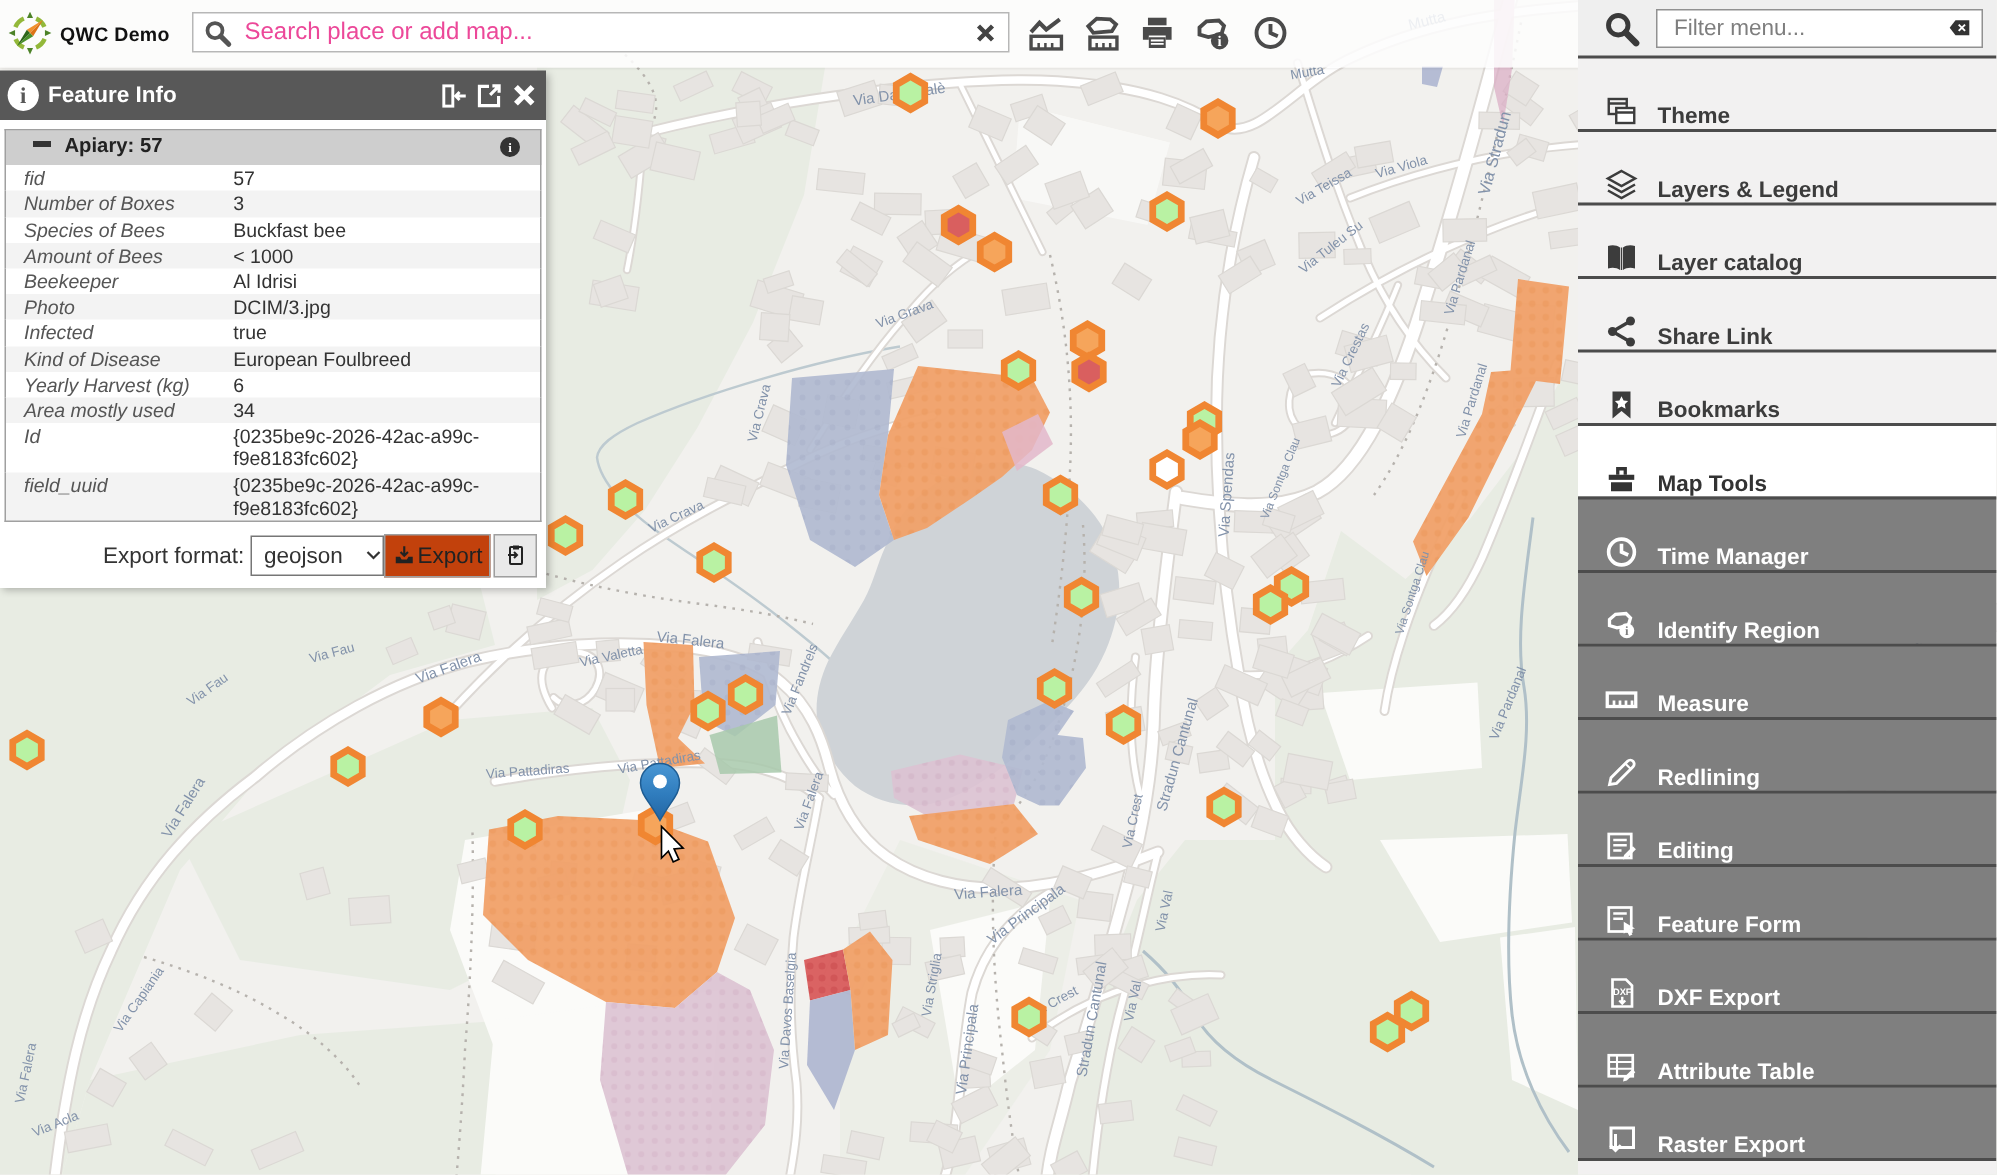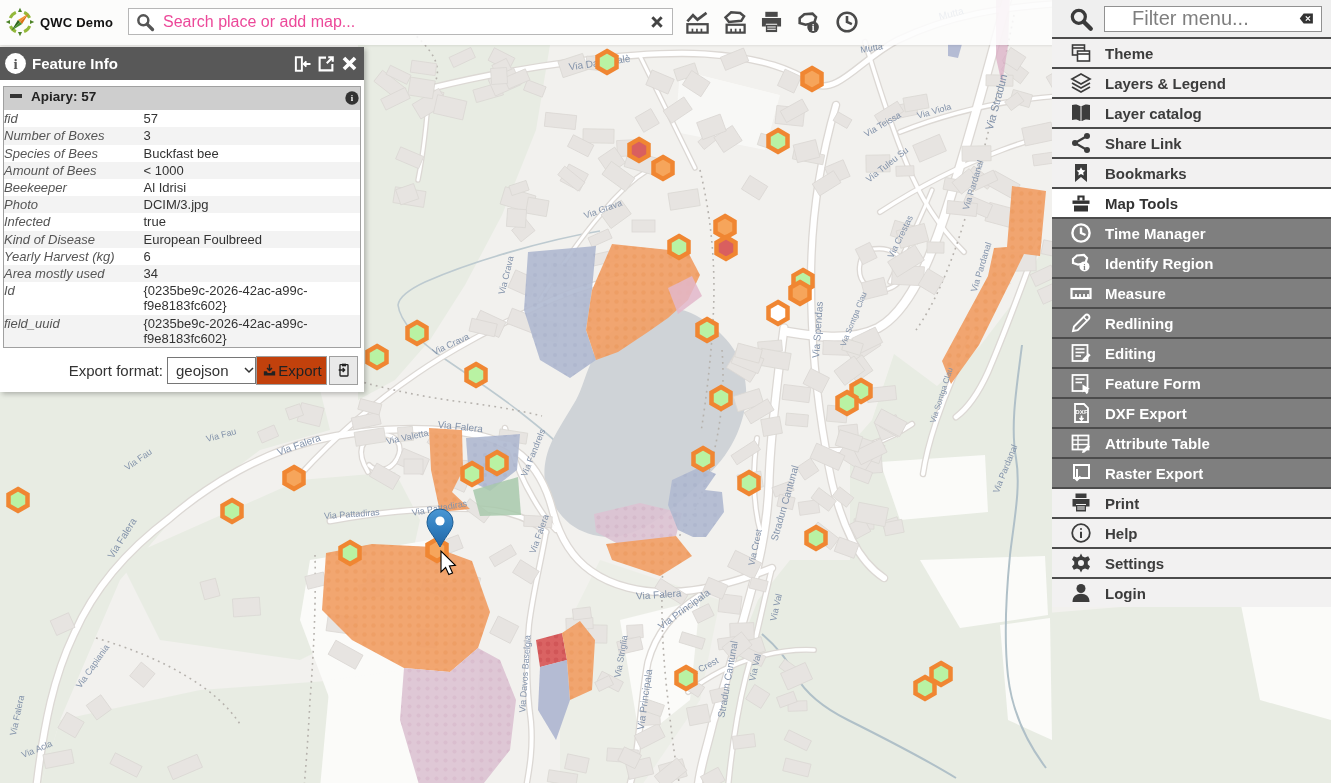--- a/index.html
+++ b/index.html
@@ -15,21 +15,21 @@
 #sclear{margin-right:7px}
 .tbic{position:absolute;top:9px;color:#4a4a4a}
 
 #panel{position:absolute;left:0;top:47px;width:364px;box-shadow:2px 2px 5px rgba(0,0,0,0.25)}
 #panel-head{height:33px;background:#585858;display:flex;align-items:center;position:relative}
 #ph-icon{margin-left:3px;color:#fff;display:flex}
 #ph-title{color:#fff;font-weight:bold;font-size:15px;margin-left:4px}
 #ph-btns{position:absolute;right:5px;top:7px;display:flex;align-items:center}
 #panel-body{background:#fff;padding:6px 3px 0 3px}
 #ftab{width:100%;border-collapse:collapse;border:1px solid #a0a0a0;font-size:13px}
-#ftab td{padding:1px 0;vertical-align:top;line-height:15.2px}
+#ftab td{padding:1px 12px;vertical-align:top;line-height:15.2px}
 #ftab-head td{background:#cecece;height:16px;font-size:13.5px;color:#222;padding-top:2px}
 .mins{display:inline-block;width:12px;height:3.5px;background:#333;margin:0 9px 3px 6px;vertical-align:middle}
 .hinfo{float:right;color:#333;margin-top:1px}
 #ftab tr.alt td{background:#f3f3f3}
 #ftab td.k{font-style:italic;color:#555;width:140px}
 #ftab td.v{color:#333}
 #exportbar{height:44px;display:flex;align-items:center;justify-content:flex-end;padding-right:3px}
 #exportbar span{font-size:15px;color:#333}
 #sel{width:89px;height:27px;border:1px solid #767676;background:#fff;display:inline-flex;align-items:center;padding-left:8px;font-size:15px}
 #expbtn{width:71px;height:29px;margin-left:0;border:1px solid #9f9f9f;background:#c2410c;font-size:15px;color:#222;display:inline-flex;align-items:center;justify-content:center;font-family:"Liberation Sans",sans-serif}
@@ -37,23 +37,23 @@
 
 #sidebar{position:absolute;left:1052px;top:0;width:279px}
 #sb-head{height:45px;background:#939393;position:relative}
 #sb-title{position:absolute;right:55px;top:14px;color:#fff;font-weight:bold;font-size:15px}
 #sb-burger{position:absolute;right:14px;top:10px}
 #sb-corner{position:absolute;right:0;top:0;width:0;height:0;border-top:13px solid #fff;border-left:13px solid transparent}
 #sb-corner2{position:absolute;right:0;top:0;width:0;height:0;border-top:8px solid #4a4a4a;border-left:8px solid transparent}
 #sb-filter{height:37px;background:#efefef;display:flex;align-items:center}
 .fic{color:#3a3a3a;margin-left:16px}
 #fbox{flex:1;height:26px;margin:0 9px 0 10px;background:#fff;border:1px solid #919191;display:flex;align-items:center}
-#fph{flex:1;font-size:20px;color:#7e7e7e;padding-left:27px}
+#fph{flex:1;font-size:15px;color:#7e7e7e;padding-left:11px}
 .bsp{color:#333;margin-right:6px}
-.mi{height:30px;border-top:2px solid #4c4c4c;display:flex;align-items:center}
+.mi{height:49px;border-top:2px solid #4c4c4c;display:flex;align-items:flex-end}
 .mi.light{background:#f2f1f1;color:#3c3c3c}
 .mi.white{background:#ffffff;color:#333}
 .mi.dark{background:#7f7f7f;color:#fff}
 .mic{margin-left:17px;display:flex}
 .mlb{margin-left:12px;font-weight:bold;font-size:15px}
 </style></head>
 <body>
 <svg id="map" width="1331" height="783" viewBox="0 0 1331 783">
 <defs>
 <polygon id="hx" points="0,-11 9.5,-5.5 9.5,5.5 0,11 -9.5,5.5 -9.5,-5.5"></polygon>

